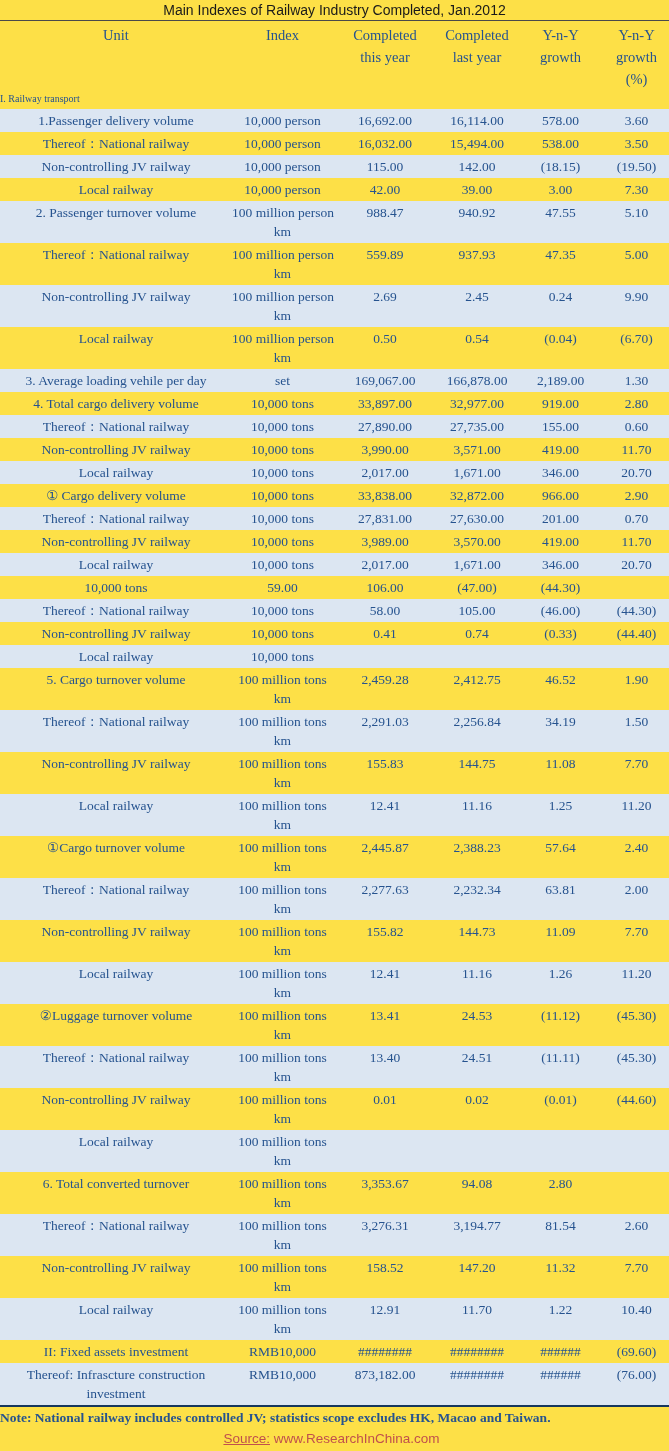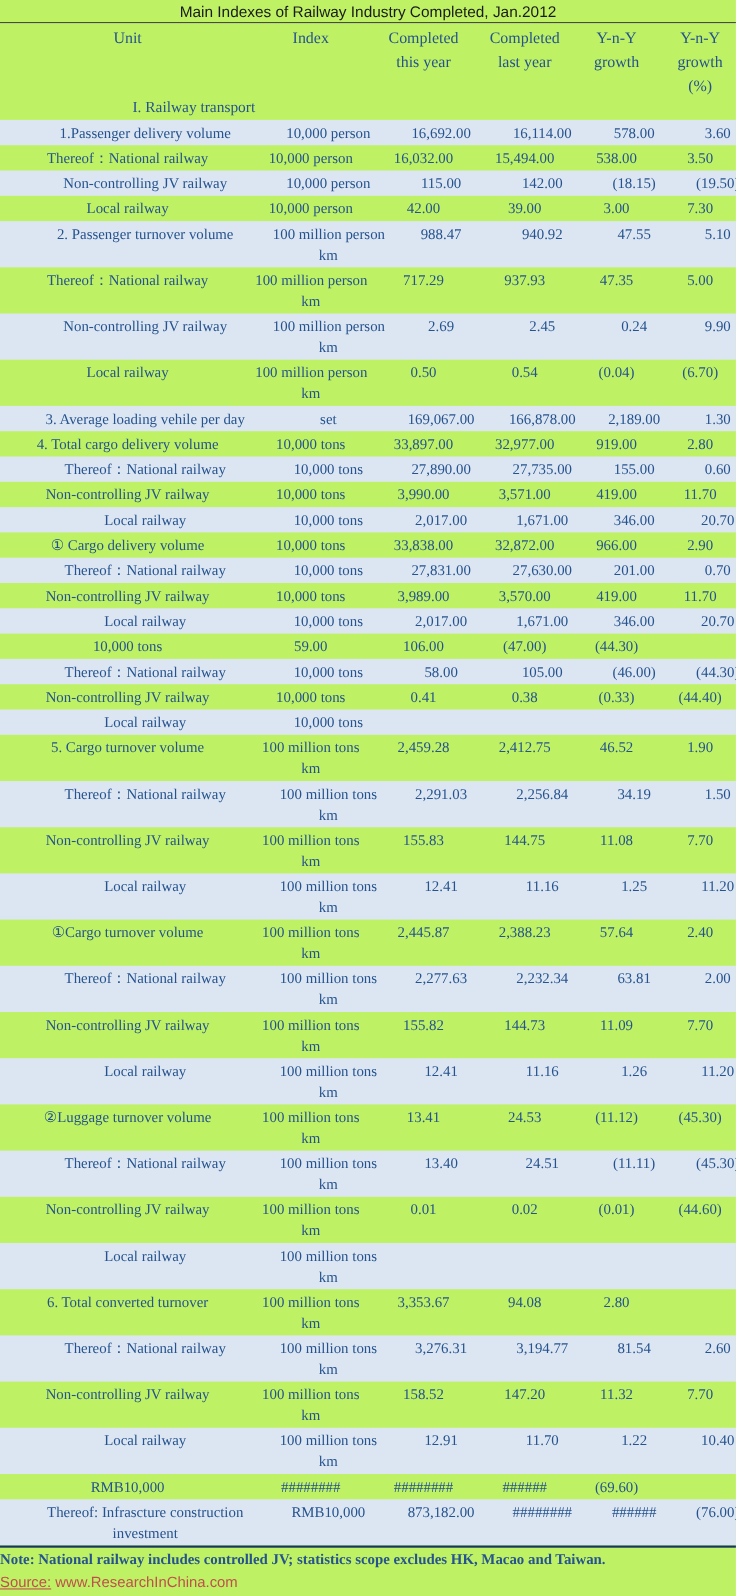--- a/index.html
+++ b/index.html
@@ -1,21 +1,21 @@
 <!DOCTYPE html>
 <html><head>
 <meta charset="utf-8">
 <style>
   html,body{margin:0;padding:0;background:#ffffff;}
   .page{
     position:relative;
     width:669px;
     height:1451px;
     margin:0;
-    background:#bef264;
+    background:#fde047;
     font-family:"Liberation Serif","DejaVu Serif",serif;
     color:var(--text-blue,#26538F);
     overflow:hidden;
   }
   .title-bar{
     height:20px;
     line-height:20px;
     text-align:center;
     color:#1a1a1a;
     font-family:"Liberation Sans","DejaVu Sans",sans-serif;
@@ -28,47 +28,47 @@
   }
   .header-row{height:68px;}
   .hcell{
     text-align:center;
     font-size:14.5px;
     line-height:22px;
     padding-top:3px;
   }
   .section-row{height:20px;}
   .section-row .scell{
-    text-align:right;
-    font-size:14px;
+    text-align:left;
+    font-size:10px;
     line-height:20px;
   }
   .trow{min-height:23px;}
-  .trow.shaded{background:var(--row-shade,#DCE6F2);padding-left:16px;}
+  .trow.shaded{background:var(--row-shade,#DCE6F2);}
   .tcell{
     text-align:center;
     font-size:13.5px;
     line-height:19px;
     padding:2px 0 2px 0;
     overflow:visible;
   }
   .tcell div{white-space:nowrap;}
   .note-row{
     border-top:2px solid var(--border-navy,#17375D);
     height:22px;
     line-height:22px;
     text-align:left;
     font-size:13.5px;
     font-weight:bold;
     color:var(--text-blue,#26538F);
   }
   .source-row{
     height:22px;
     line-height:20px;
-    text-align:left;
+    text-align:center;
     padding-right:6px;
     font-family:"Liberation Sans","DejaVu Sans",sans-serif;
     font-size:13.5px;
     color:var(--source-red,#C0504D);
   }
   .source-label{text-decoration:underline;}
 </style>
 </head>
 <body>
 
@@ -150,21 +150,21 @@
         <div class="tcell">940.92</div>
         <div class="tcell">47.55</div>
         <div class="tcell">5.10</div>
       </div>
       <div class="grid trow">
         <div class="tcell">Thereof：National railway</div>
         <div class="tcell">
           <div>100 million person</div>
           <div>km</div>
         </div>
-        <div class="tcell">717.29</div>
+        <div class="tcell">559.89</div>
         <div class="tcell">937.93</div>
         <div class="tcell">47.35</div>
         <div class="tcell">5.00</div>
       </div>
       <div class="grid trow shaded">
         <div class="tcell">Non-controlling JV railway</div>
         <div class="tcell">
           <div>100 million person</div>
           <div>km</div>
         </div>
@@ -268,21 +268,21 @@
         <div class="tcell">10,000 tons</div>
         <div class="tcell">58.00</div>
         <div class="tcell">105.00</div>
         <div class="tcell">(46.00)</div>
         <div class="tcell">(44.30)</div>
       </div>
       <div class="grid trow">
         <div class="tcell">Non-controlling JV railway</div>
         <div class="tcell">10,000 tons</div>
         <div class="tcell">0.41</div>
-        <div class="tcell">0.38</div>
+        <div class="tcell">0.74</div>
         <div class="tcell">(0.33)</div>
         <div class="tcell">(44.40)</div>
       </div>
       <div class="grid trow shaded">
         <div class="tcell">Local railway</div>
         <div class="tcell">10,000 tons</div>
         <div class="tcell"></div>
         <div class="tcell"></div>
         <div class="tcell"></div>
         <div class="tcell"></div>
@@ -456,20 +456,21 @@
         <div class="tcell">
           <div>100 million tons</div>
           <div>km</div>
         </div>
         <div class="tcell">12.91</div>
         <div class="tcell">11.70</div>
         <div class="tcell">1.22</div>
         <div class="tcell">10.40</div>
       </div>
       <div class="grid trow">
+        <div class="tcell">II: Fixed assets investment</div>
         <div class="tcell">RMB10,000</div>
         <div class="tcell">########</div>
         <div class="tcell">########</div>
         <div class="tcell">######</div>
         <div class="tcell">(69.60)</div>
       </div>
       <div class="grid trow shaded">
         <div class="tcell">Thereof: Infrascture construction investment</div>
         <div class="tcell">RMB10,000</div>
         <div class="tcell">873,182.00</div>

